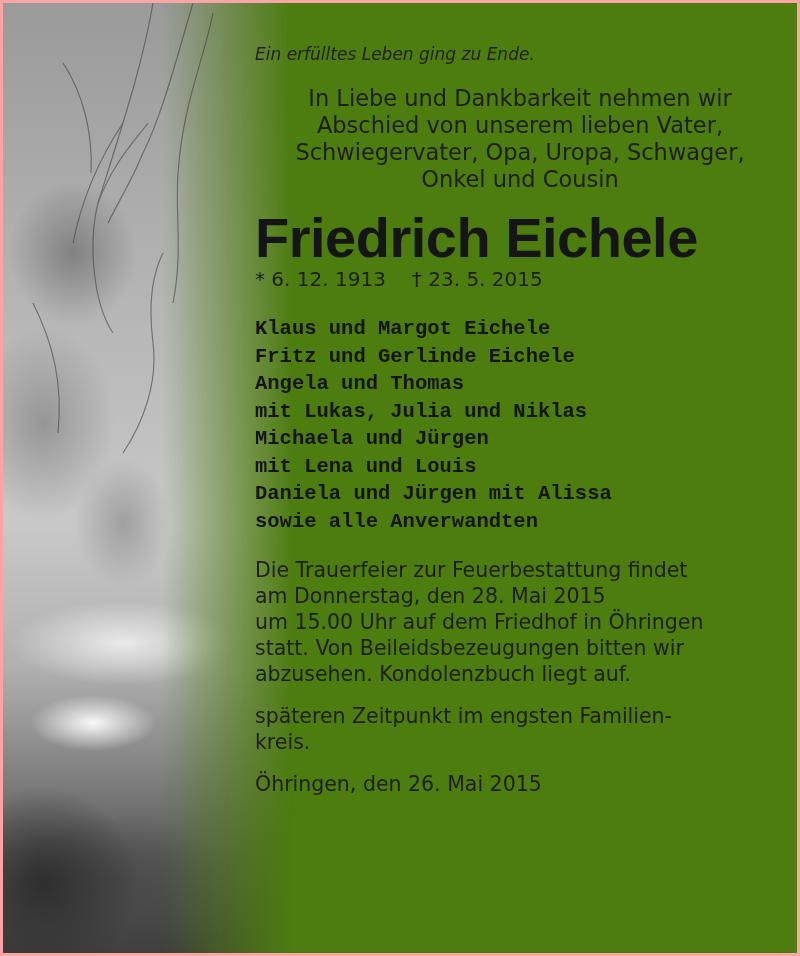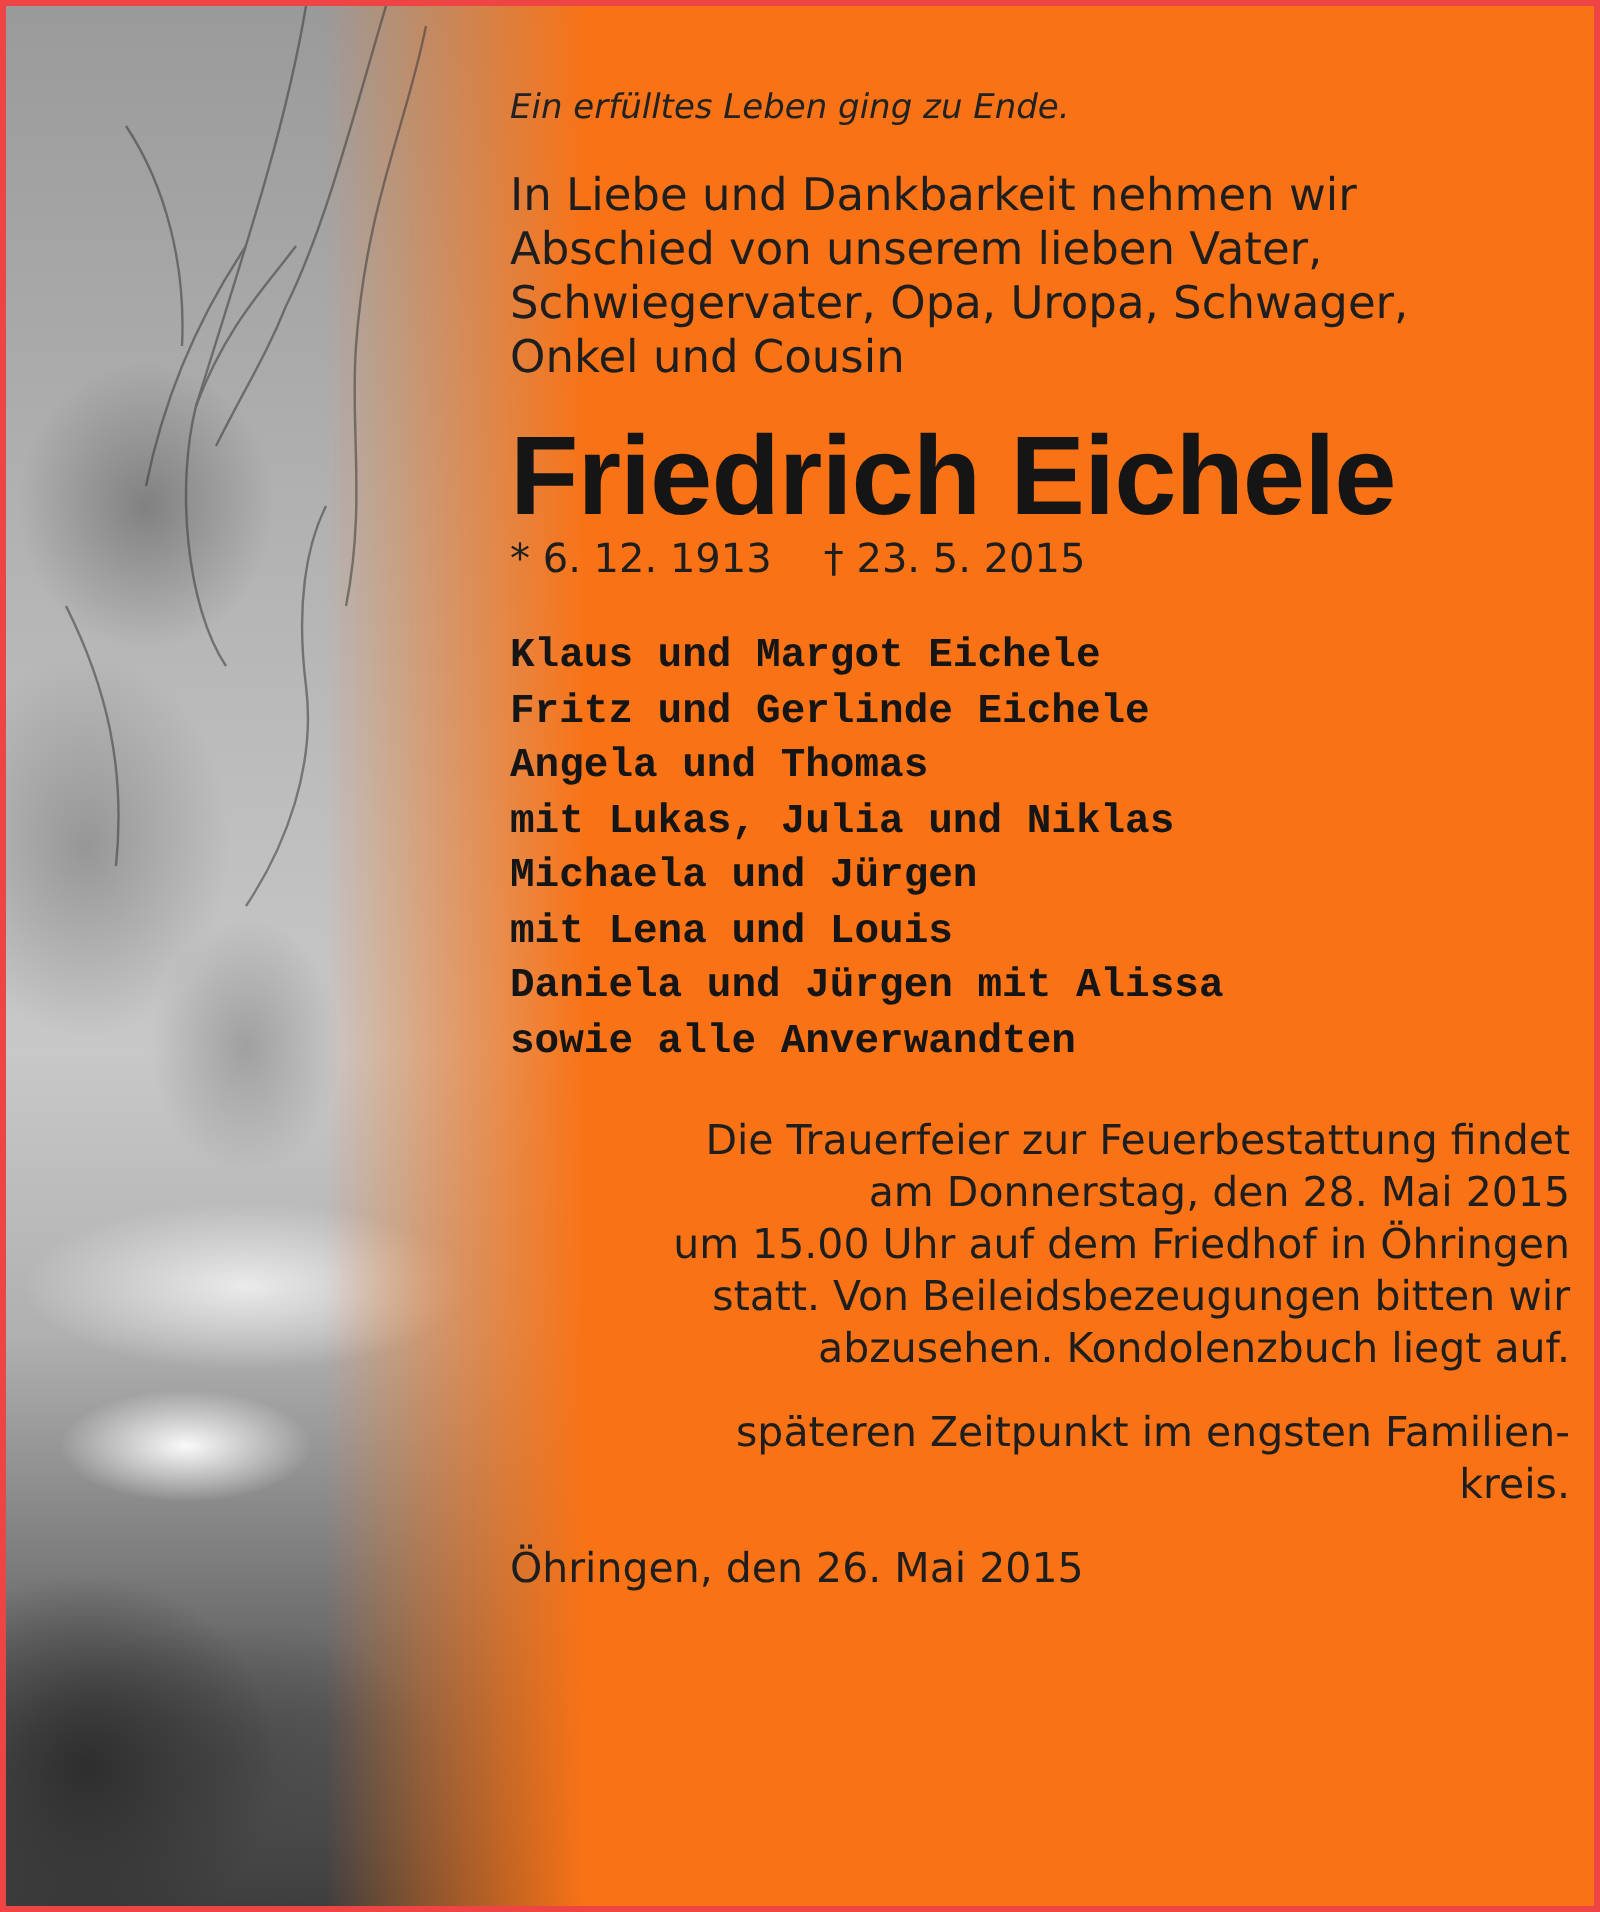--- a/index.html
+++ b/index.html
@@ -1,22 +1,22 @@
 <!DOCTYPE html>
 <html><head>
   <meta charset="utf-8">
   <style>
     html, body { margin: 0; padding: 0; background: #ffffff; }
     .page {
       position: relative;
       width: 800px;
       height: 956px;
       box-sizing: border-box;
-      border: 3px solid #ef4444;
-      background: #f97316;
+      border: 3px solid #fca5a5;
+      background: #4d7c0f;
       overflow: hidden;
       font-family: "DejaVu Sans", "Liberation Sans", sans-serif;
       color: #1a1a1a;
     }
     
     .photo {
       position: absolute;
       left: 0; top: 0;
       width: 290px; height: 100%;
       background:
@@ -48,20 +48,21 @@
       margin: 0 0 20px 0;
       line-height: 22px;
       color: #222;
     }
     .block {
       font-size: 22.5px;
       line-height: 27px;
       margin: 0;
       color: #1e1e1e;
       white-space: nowrap;
+      text-align: center;
     }
     .name {
       font-family: Liberation Sans, sans-serif;
       font-weight: bold;
       font-size: 56px;
       line-height: 62px;
       margin: 14px 0 0 0;
       color: #151515;
       letter-spacing: -0.5px;
       white-space: nowrap;
@@ -92,21 +93,21 @@
       line-height: 27.5px;
       color: #151515;
       white-space: nowrap;
     }
     .para {
       font-size: 20.5px;
       line-height: 26px;
       margin: 0 0 16px 0;
       color: #1e1e1e;
     }
-    .para div { white-space: nowrap; text-align: right; }
+    .para div { white-space: nowrap; }
     .place {
       font-size: 20.5px;
       line-height: 26px;
       margin: 2px 0 0 0;
       color: #1e1e1e;
       white-space: nowrap;
     }
   </style>
 </head>
 <body>

